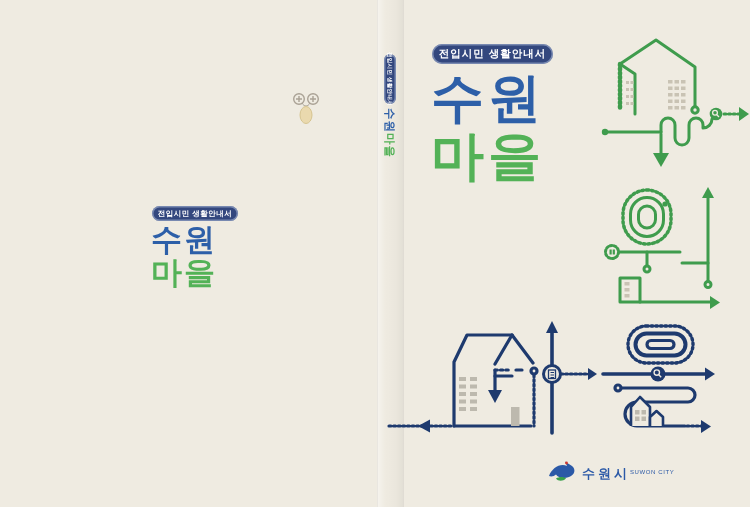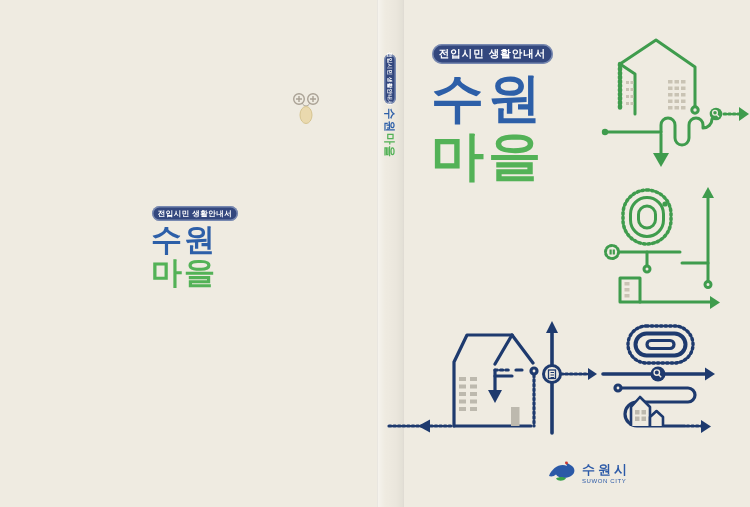--- a/index.html
+++ b/index.html
@@ -53,21 +53,21 @@
   .gs{stroke:var(--illustration_green,#3f9c4d);fill:none;}
   .gf{fill:var(--illustration_green,#3f9c4d);stroke:none;}
   .ns{stroke:var(--illustration_navy,#1e3a6e);fill:none;}
   .nf{fill:var(--illustration_navy,#1e3a6e);stroke:none;}
   .win{fill:#c9c3b4;stroke:none;}
   .winb{fill:#bdb9ae;stroke:none;}
   .bgfill{fill:var(--background,#efebe1);}
 
   
   .logo-wrap{left:546px;top:460px;display:flex;align-items:center;gap:4px;}
-  .logo-text{display:flex;flex-direction:column;line-height:1;}
+  .logo-text{display:flex;flex-direction:row;line-height:1;}
   .logo-kr{color:var(--logo_blue,#2b59a7);font-weight:bold;font-size:13px;letter-spacing:3px;}
   .logo-en{color:var(--logo_blue,#2b59a7);font-size:6px;letter-spacing:.6px;margin-top:2px;}
 </style>
 </head>
 <body>
 
 <div class="canvas">
 
   <div class="abs spine-band"></div>
   <div class="abs fold-line" style="left:377px;"></div>

